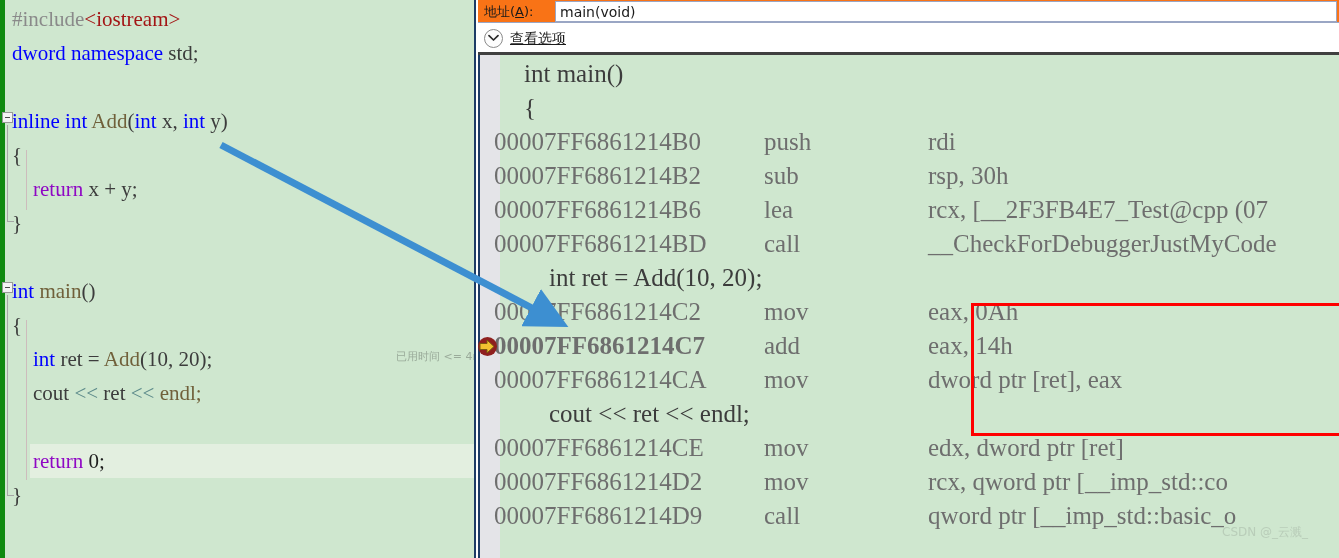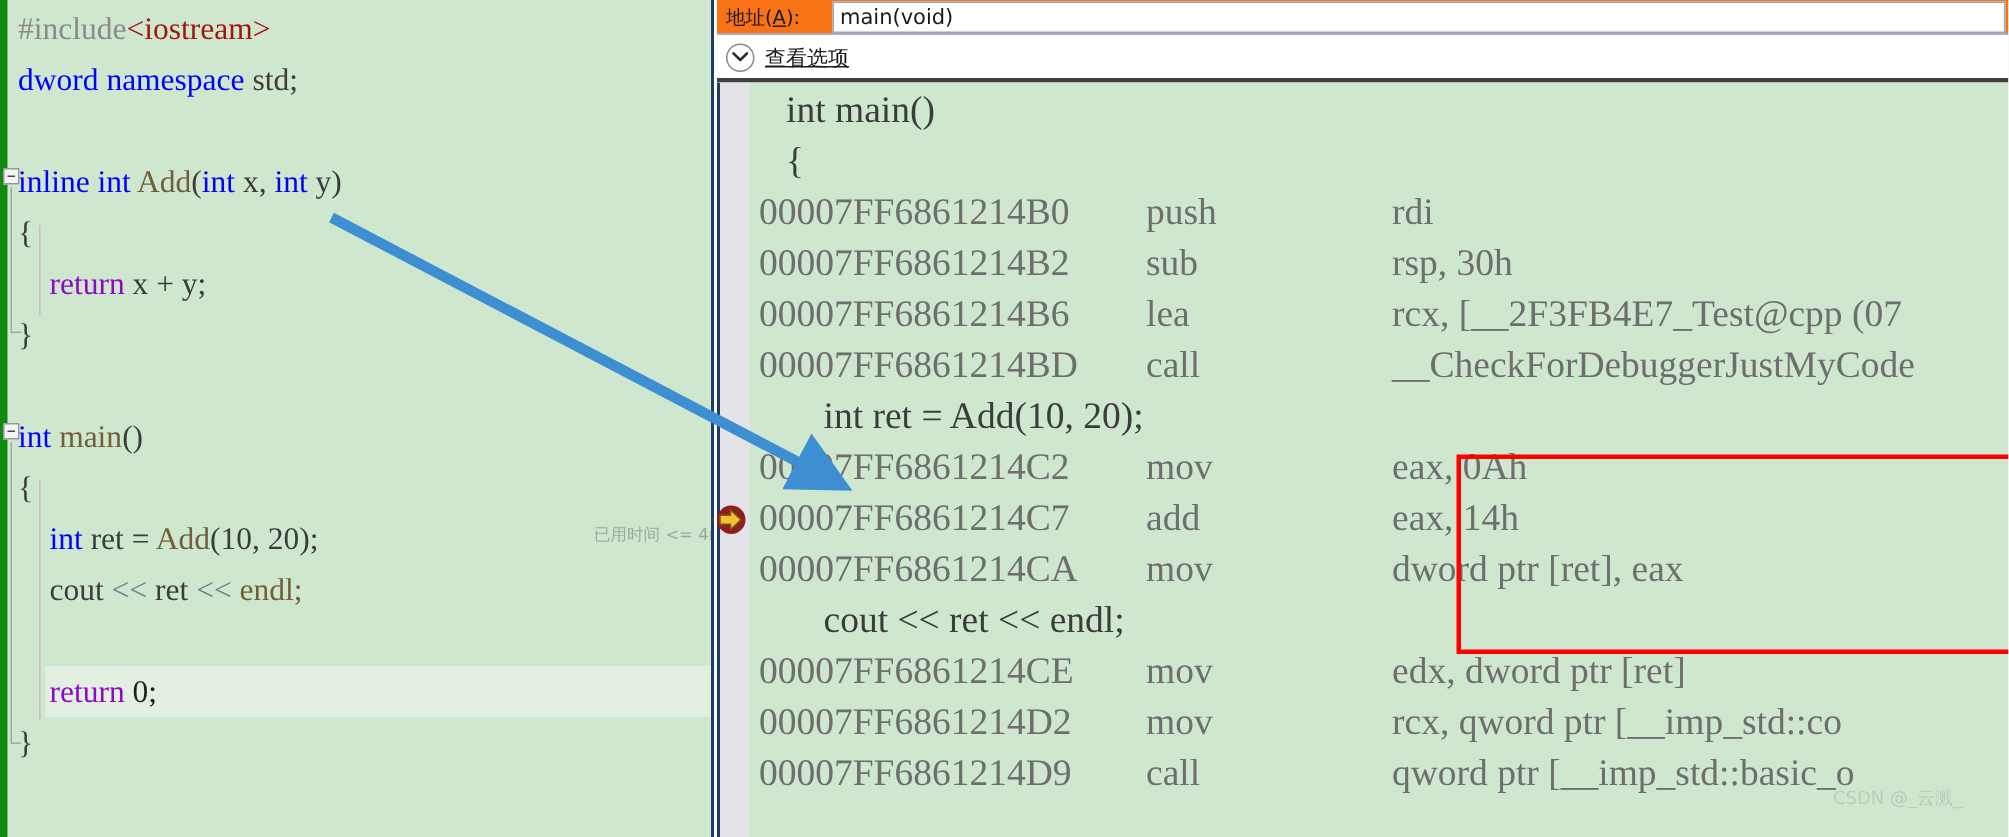--- a/index.html
+++ b/index.html
@@ -208,21 +208,21 @@
   .dis-line {
     position: absolute;
     height: 34px;
     line-height: 34px;
     white-space: pre;
     font-family: "Liberation Serif", serif;
     font-size: 25px;
     color: #3c3c3c;
   }
   .dis-src   { left: 46px; color: #3c3c3c; }
-  .dis-addr  { left: 28px; color: #6e6e6e; }
+  .dis-addr  { left: 16px; color: #6e6e6e; }
   .dis-mnem  { left: 286px; color: #6e6e6e; text-align: right; }
   .dis-ops   { left: 450px; color: #6e6e6e; }
 
   
   #red-box {
     position: absolute;
     left: 493px; top: 303px;
     width: 755px; height: 133px;
     border: 3px solid #ff0000;
     box-sizing: border-box;
@@ -324,21 +324,21 @@
           <div class="dis-line dis-addr" style="top: 138px;">00007FF6861214B6</div>
           <div class="dis-line dis-mnem" style="top: 138px;">lea</div>
           <div class="dis-line dis-ops" style="top: 138px;">rcx, [__2F3FB4E7_Test@cpp (07</div>
           <div class="dis-line dis-addr" style="top: 172px;">00007FF6861214BD</div>
           <div class="dis-line dis-mnem" style="top: 172px;">call</div>
           <div class="dis-line dis-ops" style="top: 172px;">__CheckForDebuggerJustMyCode</div>
           <div class="dis-line dis-src" style="top: 206px;">    int ret = Add(10, 20);</div>
           <div class="dis-line dis-addr" style="top: 240px;">00007FF6861214C2</div>
           <div class="dis-line dis-mnem" style="top: 240px;">mov</div>
           <div class="dis-line dis-ops" style="top: 240px;">eax, 0Ah</div>
-          <div class="dis-line dis-addr" style="top: 274px;">00007FF6861214C7</div>
+          <div class="dis-line dis-addr" style="top: 274px; font-weight: bold;">00007FF6861214C7</div>
           <div class="dis-line dis-mnem" style="top: 274px;">add</div>
           <div class="dis-line dis-ops" style="top: 274px;">eax, 14h</div>
           <div class="dis-line dis-addr" style="top: 308px;">00007FF6861214CA</div>
           <div class="dis-line dis-mnem" style="top: 308px;">mov</div>
           <div class="dis-line dis-ops" style="top: 308px;">dword ptr [ret], eax</div>
           <div class="dis-line dis-src" style="top: 342px;">    cout &lt;&lt; ret &lt;&lt; endl;</div>
           <div class="dis-line dis-addr" style="top: 376px;">00007FF6861214CE</div>
           <div class="dis-line dis-mnem" style="top: 376px;">mov</div>
           <div class="dis-line dis-ops" style="top: 376px;">edx, dword ptr [ret]</div>
           <div class="dis-line dis-addr" style="top: 410px;">00007FF6861214D2</div>

